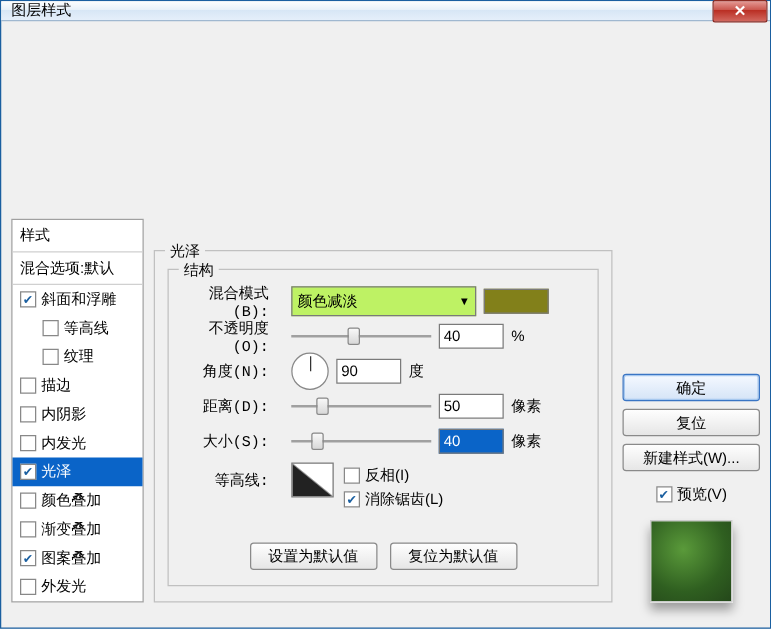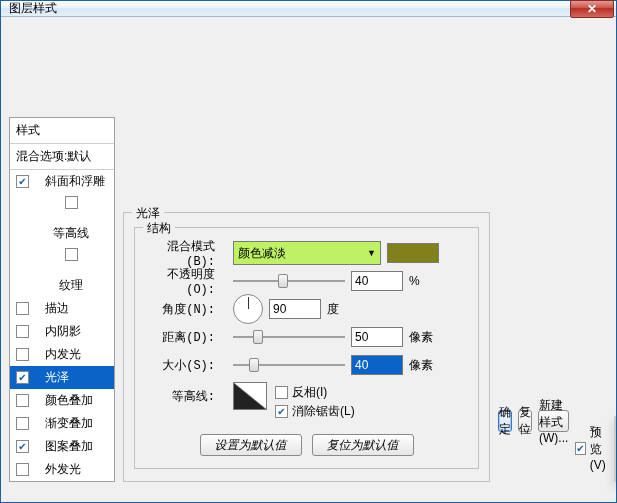--- a/index.html
+++ b/index.html
@@ -5,46 +5,46 @@
 * { box-sizing: border-box; font-family: "Microsoft YaHei", "SimSun", sans-serif; font-size: 12px; }
 body { margin: 0; background: #fff; }
 .window { width: 617px; height: 503px; border: 1px solid #1a5fa0; background: #f0f0f0; position: relative; }
 .titlebar { height: 16px; background: linear-gradient(#fdfefe, #e8f1f9 45%, #d7e6f5 46%, #e5effa); border-bottom: 1px solid #a0b8d0; display: flex; align-items: center; padding: 0 2px 0 8px; }
 .titlebar-text { flex: 1; color: #000; }
 .close-btn { width: 44px; height: 18px; background: linear-gradient(#e49a95, #c9534a 45%, #ba2f24 46%, #d2685f); border: 1px solid #8a2a22; border-radius: 2px; color: #fff; display: flex; align-items: center; justify-content: center; font-weight: bold; font-size: 11px; cursor: pointer; }
 .body { display: flex; height: calc(100% - 28px); padding: 8px; gap: 8px; align-items: flex-end; }
 .style-panel { width: 106px; border: 1px solid #a0a0a0; background: #fff; }
 .style-header { padding: 4px 6px; border-bottom: 1px solid #d0d0d0; }
 .style-sub { padding: 4px 6px; border-bottom: 1px solid #d0d0d0; }
-.style-item { display: flex; align-items: center; padding: 3px 6px; gap: 16px; cursor: pointer; }
+.style-item { display: flex; align-items: center; padding: 3px 6px; gap: 4px; cursor: pointer; }
 .style-item.active { background: #0a64c8; color: #fff; }
-.style-item.indent { padding-left: 24px; flex-direction: column; }
+.style-item.indent { padding-left: 24px; }
 .cb { width: 13px; height: 13px; border: 1px solid #888; background: #fff; display: inline-flex; align-items: center; justify-content: center; font-size: 10px; color: #1a5fa0; }
 .cb.checked::before { content: "✔"; }
 .center { flex: 1; position: relative; }
 .fieldset { border: 1px solid #c0c0c0; padding: 8px 10px 12px 10px; position: relative; margin-top: 4px; }
 .legend { position: absolute; top: -8px; left: 8px; background: #f0f0f0; padding: 0 4px; }
 .row { display: flex; align-items: center; margin: 6px 0; height: 22px; }
 .lbl { width: 88px; text-align: right; padding-right: 18px; font-family: Liberation Mono, monospace; }
 .dropdown { flex: 0 0 148px; height: 24px; border: 1px solid #7a7a7a; background: #bef264; display: flex; align-items: center; justify-content: space-between; padding: 0 4px; cursor: pointer; }
 .dd-arrow { font-size: 9px; }
 .swatch { width: 52px; height: 20px; border: 1px solid #7a7a7a; margin-left: 6px; cursor: pointer; }
 .slider { flex: 0 0 112px; height: 20px; position: relative; margin-right: 6px; }
 .slider-track { position: absolute; left: 0; right: 0; top: 9px; height: 2px; background: #a0a0a0; }
 .slider-thumb { position: absolute; top: 3px; width: 10px; height: 14px; background: linear-gradient(#f8f8f8,#d8d8d8); border: 1px solid #888; border-radius: 2px; cursor: pointer; }
 .num { width: 52px; height: 20px; border: 1px solid #7a7a7a; background: #fff; padding: 0 3px; display: flex; align-items: center; }
 .num.sel { background: #0a64c8; color: #fff; }
 .unit { margin-left: 6px; }
 .angle-dial { width: 30px; height: 30px; border: 1px solid #888; border-radius: 50%; background: #fff; margin-right: 6px; position: relative; cursor: pointer; }
 .angle-line { position: absolute; left: 50%; top: 50%; width: 12px; height: 1px; background: #333; transform-origin: 0 0; transform: rotate(-90deg); }
 .contour { width: 34px; height: 28px; border: 1px solid #7a7a7a; background: linear-gradient(to top right,#222 0%,#222 48%,#fff 52%,#fff 100%); margin-right: 8px; cursor: pointer; }
 .chk-row { display: flex; align-items: center; gap: 4px; margin: 2px 0; cursor: pointer; }
-.btns-row { display: flex; gap: 10px; justify-content: center; margin-top: 12px; font-style: italic; }
+.btns-row { display: flex; gap: 10px; justify-content: center; margin-top: 24px; }
 .btn { height: 22px; padding: 0 14px; border: 1px solid #8a8a8a; border-radius: 3px; background: linear-gradient(#fefefe,#e6e6e6); display: flex; align-items: center; cursor: pointer; }
-.right-panel { width: 110px; display: flex; gap: 6px; align-items: stretch; }
+.right-panel { width: 110px; display: flex; flex-direction: column; gap: 6px; align-items: stretch; }
 .rbtn { height: 22px; border: 1px solid #8a8a8a; border-radius: 3px; background: linear-gradient(#fefefe,#e6e6e6); display: flex; align-items: center; justify-content: center; cursor: pointer; }
 .rbtn.primary { border: 1px solid #3a75c4; background: linear-gradient(#f5f9ff,#d5e4f7); box-shadow: 0 0 0 1px #a6c8ef inset; }
 .preview-row { display: flex; align-items: center; justify-content: center; gap: 4px; margin-top: 4px; }
 .preview-img { width: 66px; height: 66px; margin: 6px auto 0; background: radial-gradient(circle at 40% 35%, #5a9a3a, #2f5f20 60%, #24471a); border: 1px solid #ccc; box-shadow: 0 6px 8px rgba(0,0,0,0.35); }
 </style>
 </head>
 <body>
 
 <div class="window">
   <div class="titlebar">

